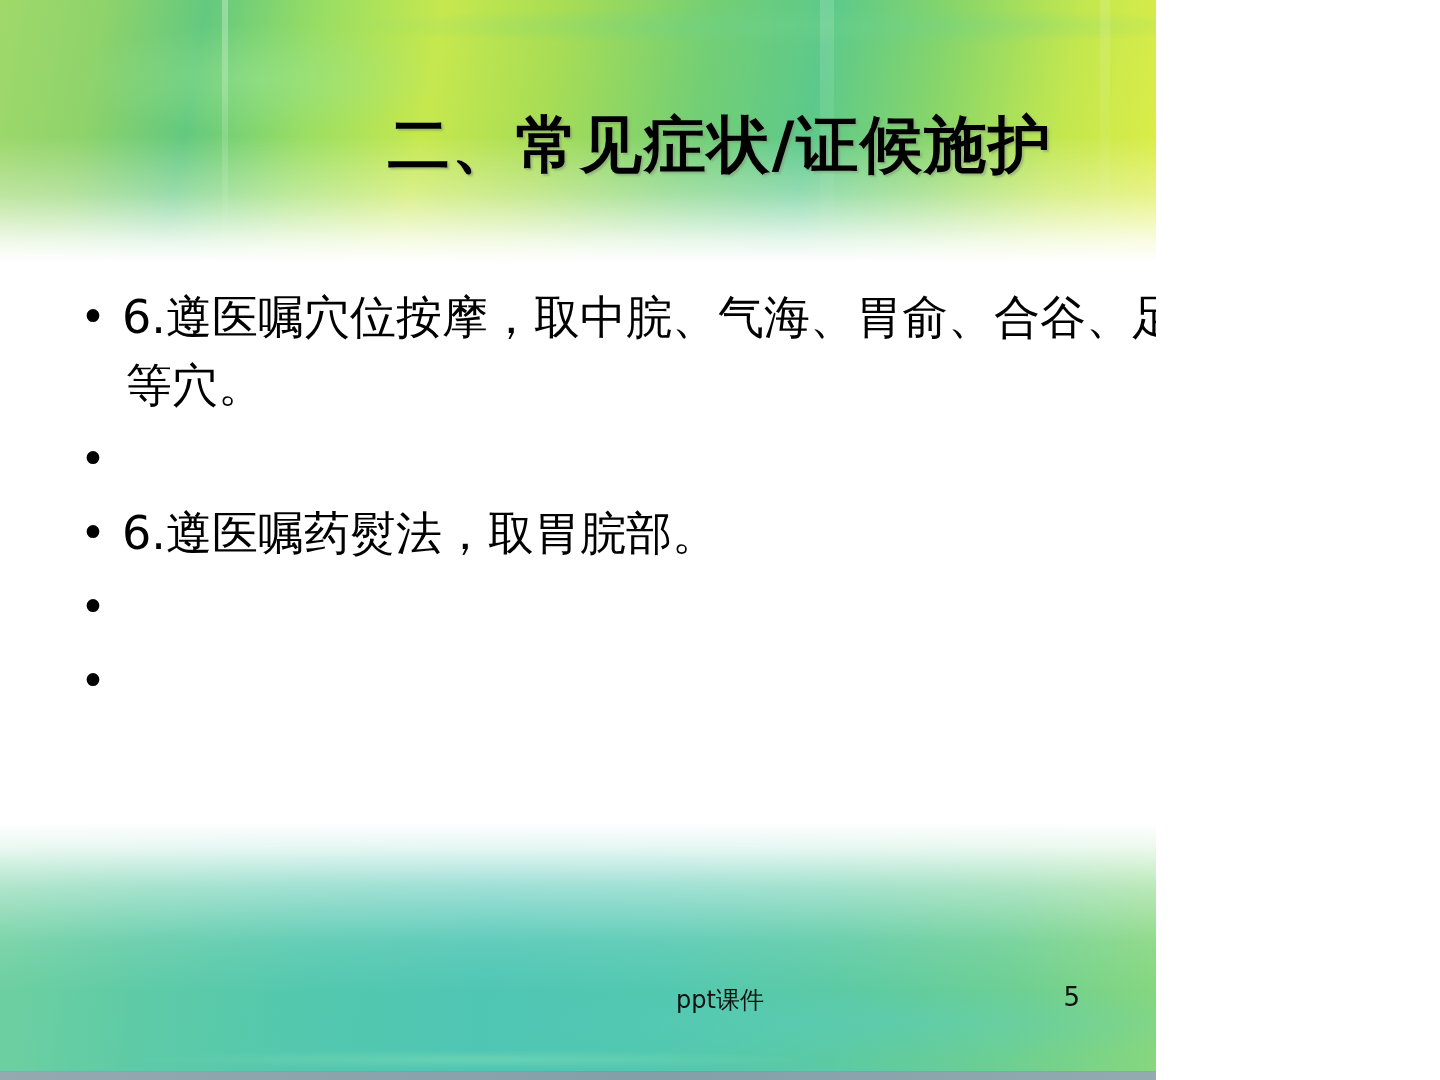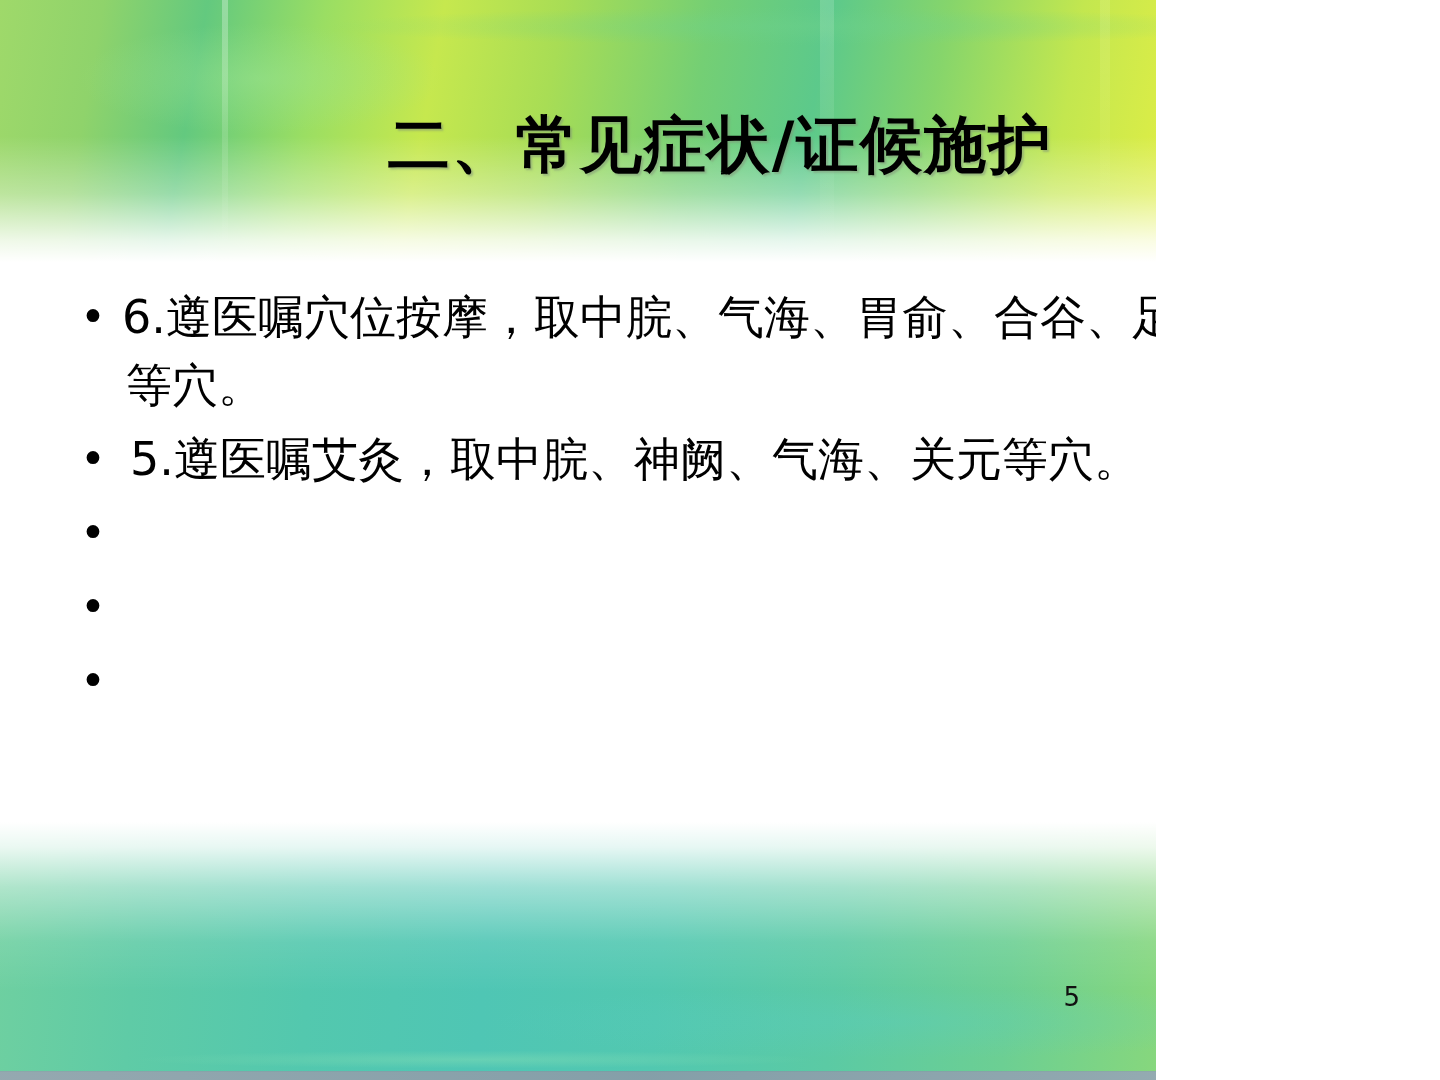--- a/index.html
+++ b/index.html
@@ -174,32 +174,33 @@
 
   <div class="body">
 
     <div class="bullet-row row-4">
       <span class="bullet-mark">•</span>
       <span class="bullet-text">6.遵医嘱穴位按摩，取中脘、气海、胃俞、合谷、足三里等穴。</span>
     </div>
 
     <div class="bullet-row row-5">
       <span class="bullet-mark">•</span>
-      <span class="bullet-text">5.遵医嘱艾灸，取中脘、神阙、气海、关元等穴。</span>
     </div>
 
     <div class="bullet-row row-6">
       <span class="bullet-mark">•</span>
+      <span class="bullet-text">6.遵医嘱药熨法，取胃脘部。</span>
     </div>
 
     <div class="bullet-row row-7">
       <span class="bullet-mark">•</span>
     </div>
 
     <div class="bullet-row row-8">
       <span class="bullet-mark">•</span>
     </div>
 
   </div>
 
+  <div class="footer-note">ppt课件</div>
   <div class="page-number">5</div>
 
 </div>
 
 </body></html>

